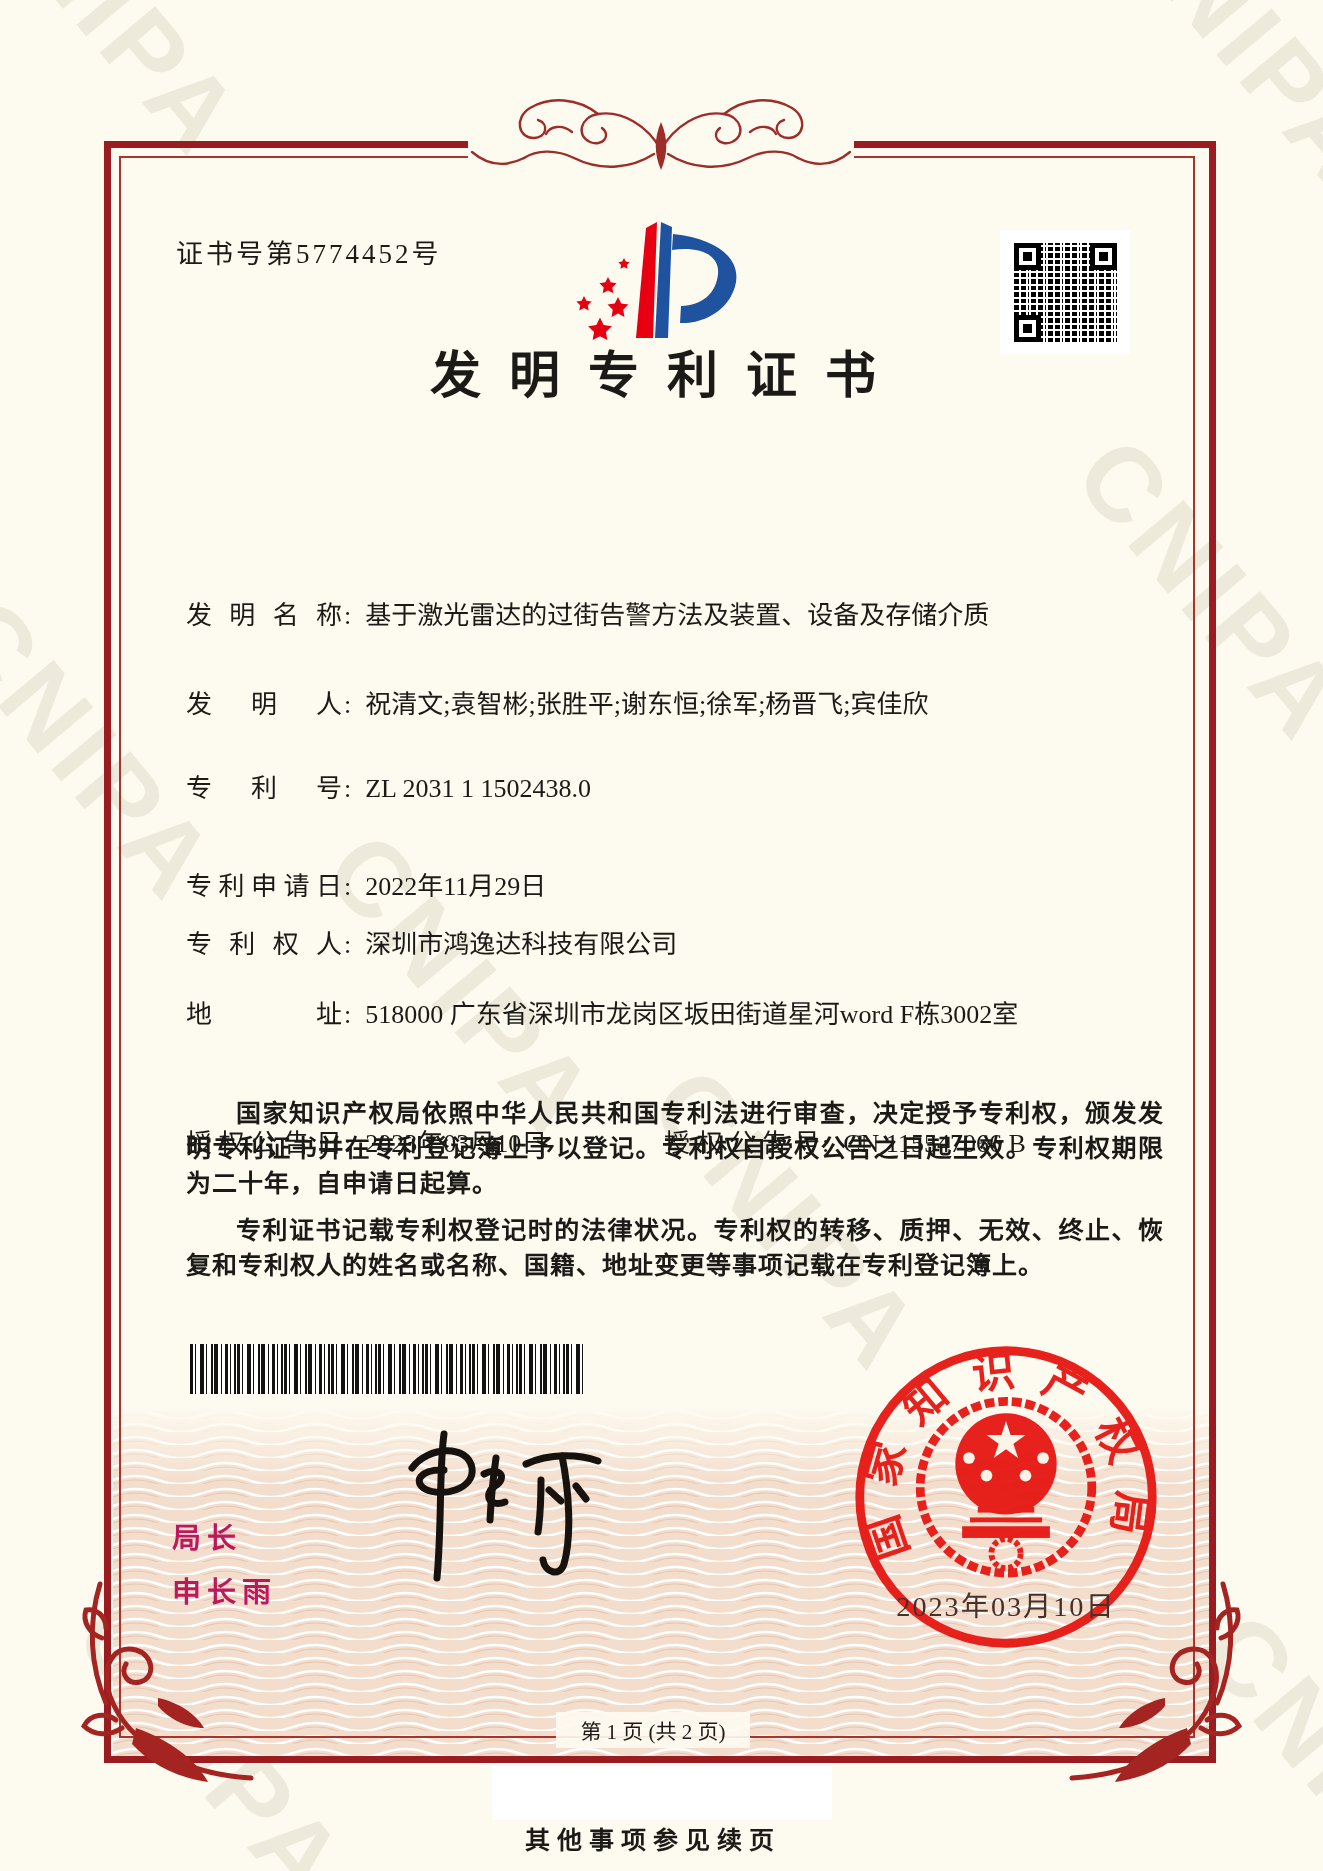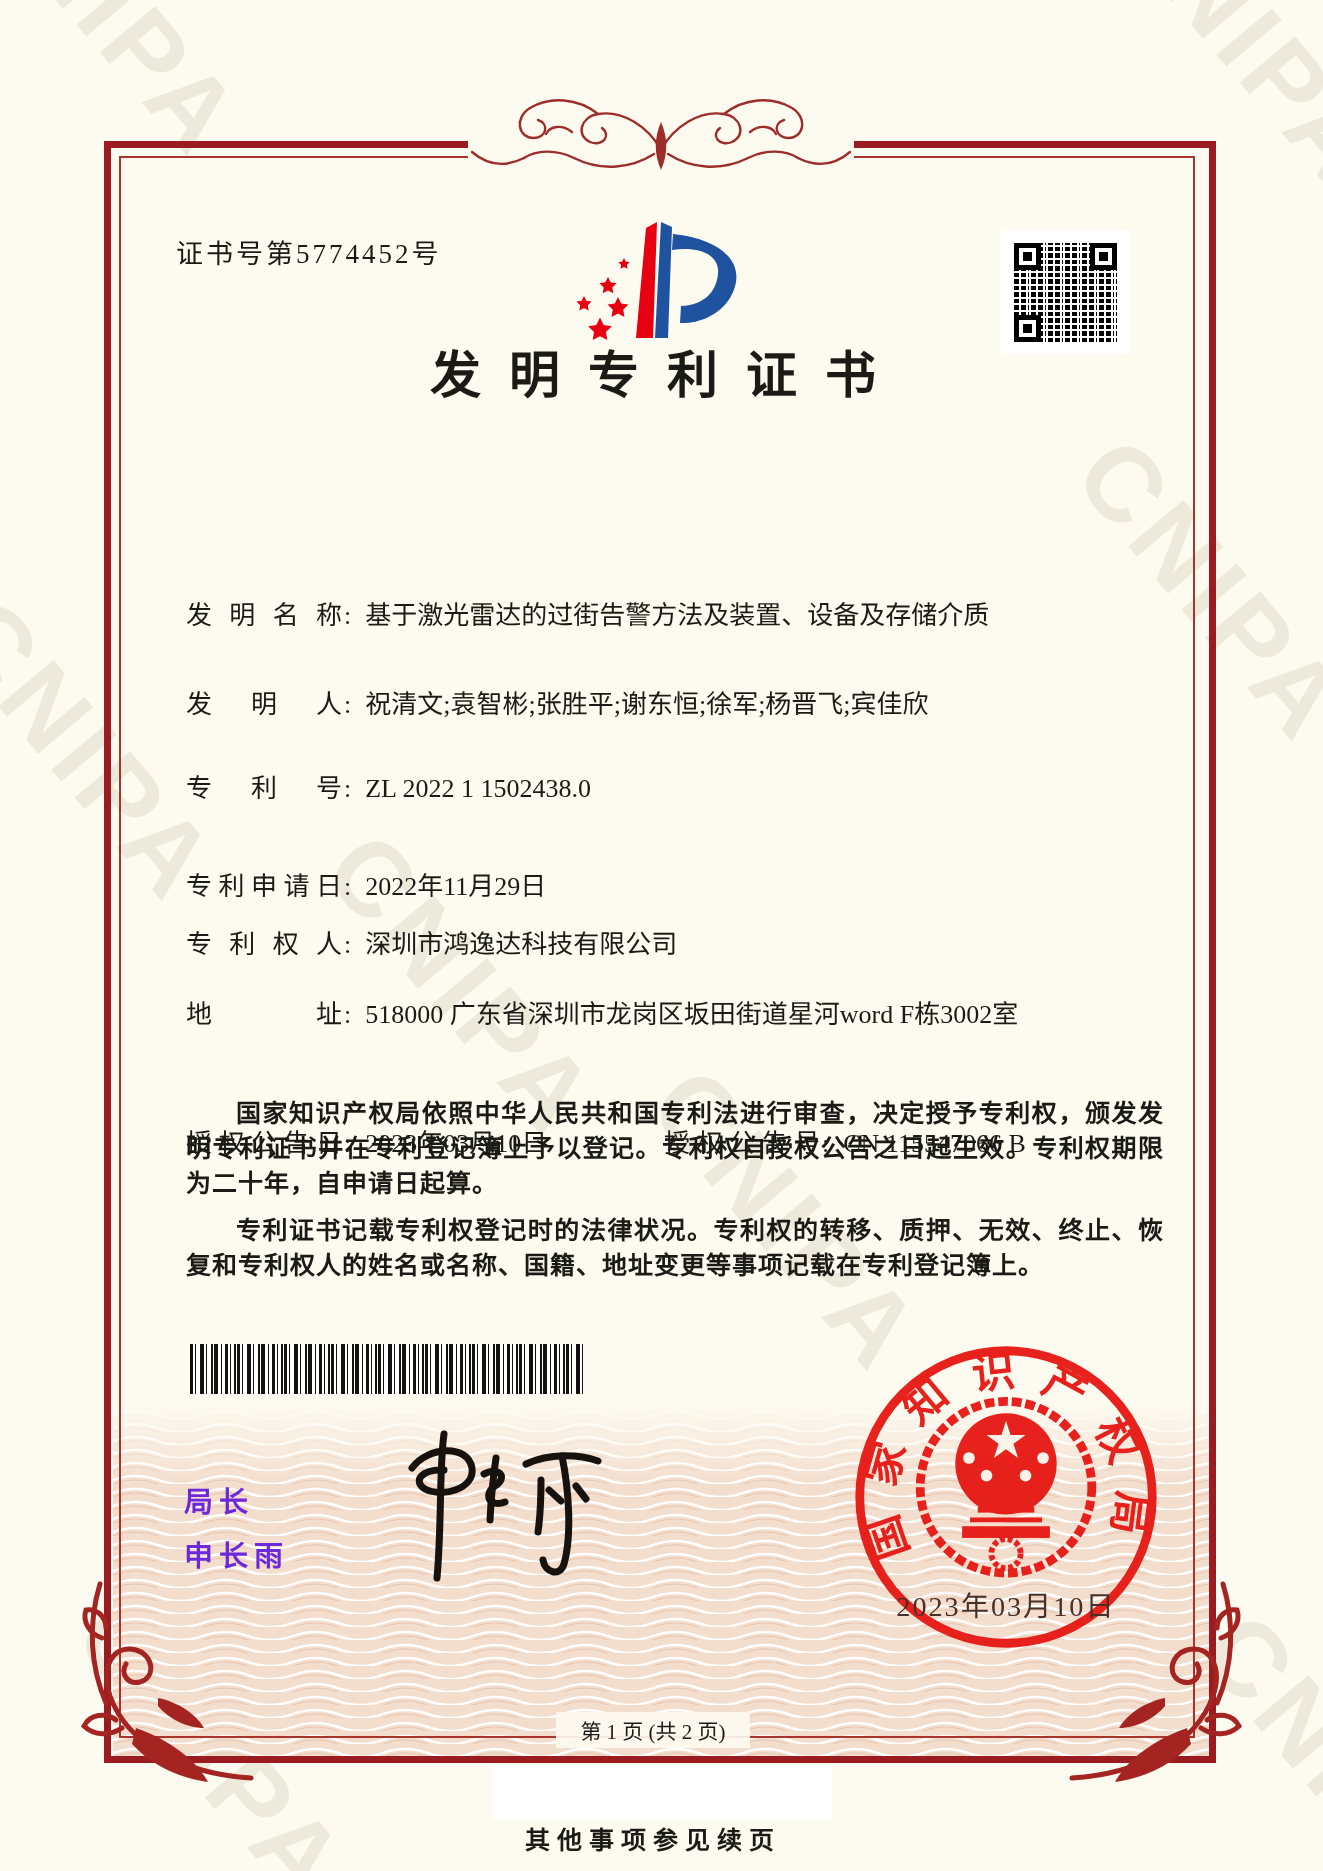--- a/index.html
+++ b/index.html
@@ -40,22 +40,22 @@
   .grant2{position:absolute;left:478px;top:0;white-space:nowrap;}
   
   .para{position:absolute;left:186px;width:978px;font-size:25px;line-height:35px;
         text-align:justify;text-indent:2em;letter-spacing:1px;font-weight:bold;}
   
   .barcode{left:190px;top:1344px;width:394px;height:50px;background:
     repeating-linear-gradient(90deg,#141210 0 3px,#fff 3px 5px,#141210 5px 6px,#fff 6px 10px,
       #141210 10px 14px,#fff 14px 16px,#141210 16px 17px,#fff 17px 21px,#141210 21px 23px,
       #fff 23px 24px,#141210 24px 28px,#fff 28px 31px,#141210 31px 32px,#fff 32px 35px,
       #141210 35px 38px,#fff 38px 40px,#141210 40px 41px,#fff 41px 44px,#141210 44px 46px,#fff 46px 47px);}
-  .director{position:absolute;left:184px;font-family:"Liberation Sans","DejaVu Sans",sans-serif;
-            font-weight:700;font-size:29px;letter-spacing:6px;color:#6d28d9;}
+  .director{position:absolute;left:172px;font-family:"Liberation Sans","DejaVu Sans",sans-serif;
+            font-weight:700;font-size:29px;letter-spacing:6px;color:#be185d;margin-top:36px;}
   .sig{left:392px;top:1428px;}
   .seal{left:850px;top:1341px;}
   .pageno{left:112px;top:1712px;width:1082px;text-align:center;font-size:21px;}
   .pageno span{background:rgba(253,250,240,.92);padding:3px 24px;display:inline-block;}
   .notebox{left:492px;top:1766px;width:340px;height:54px;background:#fff;}
   .note{left:112px;top:1776px;width:1082px;text-align:center;font-size:25px;letter-spacing:7px;font-weight:600;margin-top:44px;}
 </style>
 </head>
 <body>
 
@@ -156,21 +156,21 @@
 
 <div class="abs title">发明专利证书</div>
 
 <div class="frow" style="top:597px">
   <span class="flabel">发明名称</span><span class="fcolon">:</span><span class="fvalue">基于激光雷达的过街告警方法及装置、设备及存储介质</span>
 </div>
 <div class="frow" style="top:686px">
   <span class="flabel">发明人</span><span class="fcolon">:</span><span class="fvalue">祝清文;袁智彬;张胜平;谢东恒;徐军;杨晋飞;宾佳欣</span>
 </div>
 <div class="frow" style="top:770px">
-  <span class="flabel">专利号</span><span class="fcolon">:</span><span class="fvalue">ZL 2022 1 1502438.0</span>
+  <span class="flabel">专利号</span><span class="fcolon">:</span><span class="fvalue">ZL 2031 1 1502438.0</span>
 </div>
 <div class="frow" style="top:868px">
   <span class="flabel">专利申请日</span><span class="fcolon">:</span><span class="fvalue">2022年11月29日</span>
 </div>
 <div class="frow" style="top:926px">
   <span class="flabel">专利权人</span><span class="fcolon">:</span><span class="fvalue">深圳市鸿逸达科技有限公司</span>
 </div>
 <div class="frow" style="top:996px">
   <span class="flabel">地址</span><span class="fcolon">:</span><span class="fvalue wrap">518000 广东省深圳市龙岗区坂田街道星河word F栋3002室</span>
 </div>

